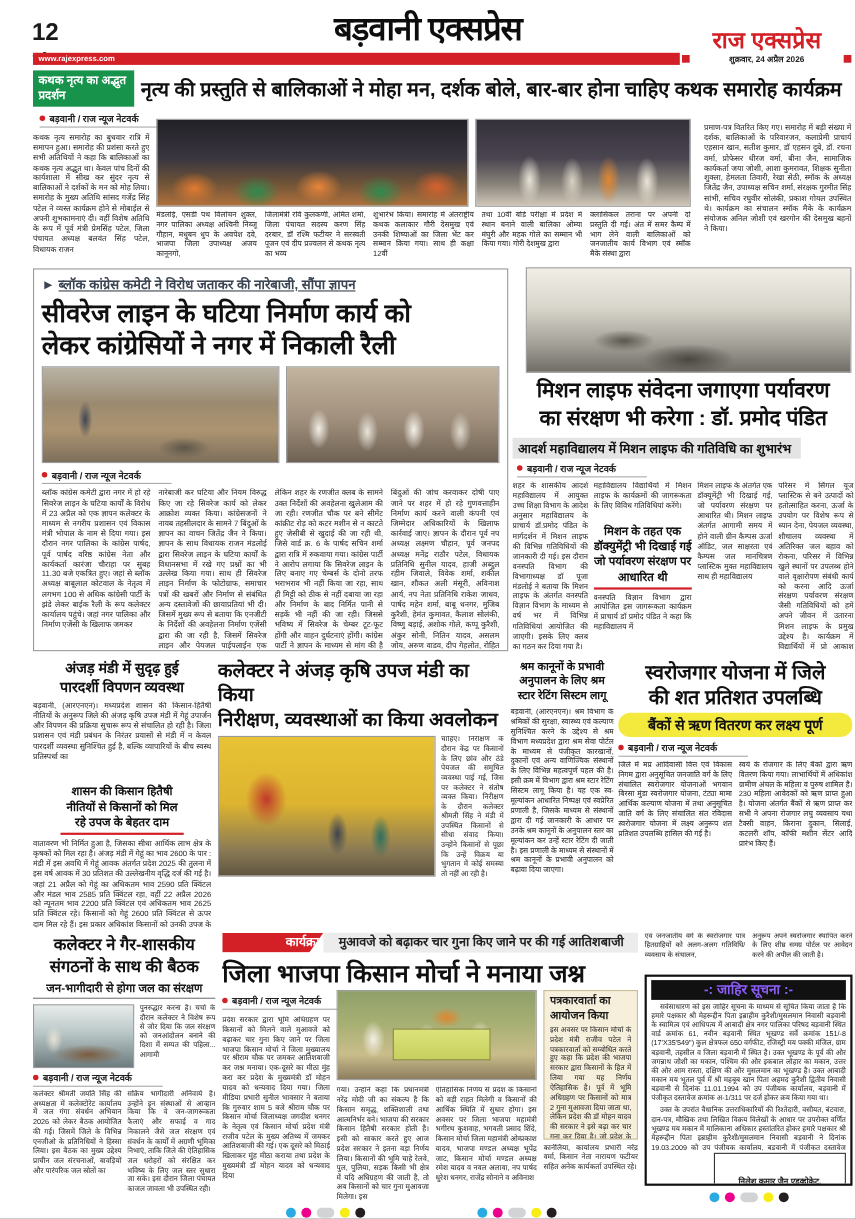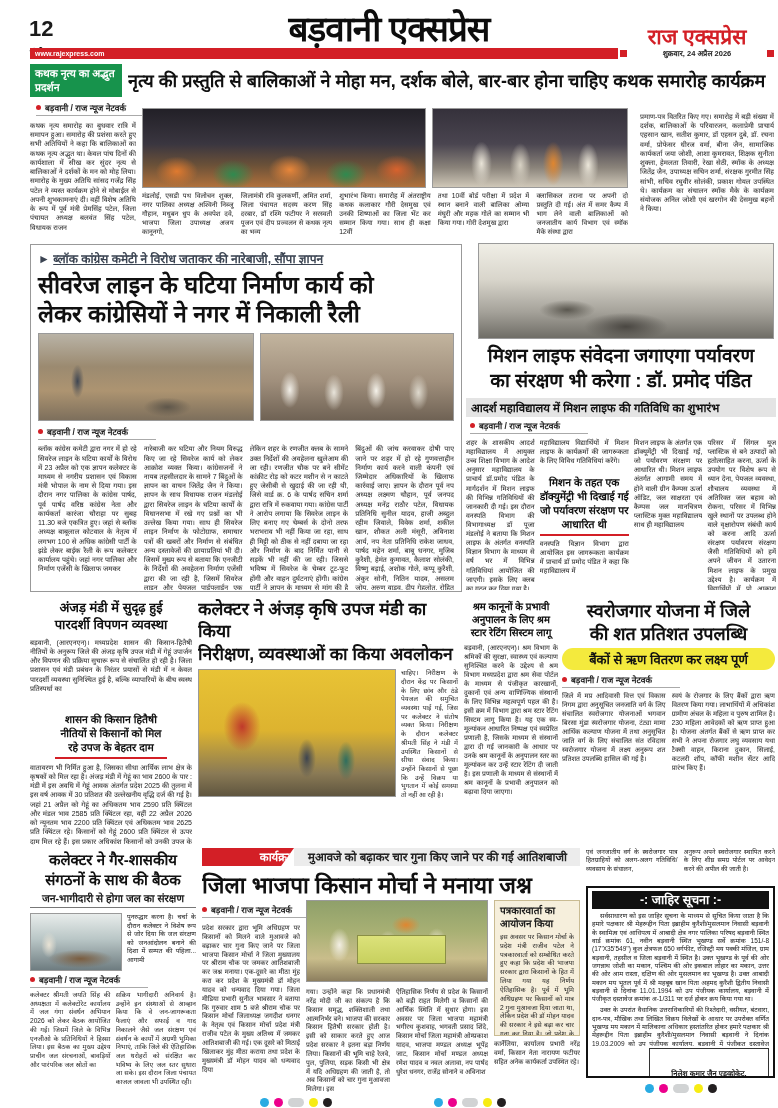--- a/index.html
+++ b/index.html
@@ -10,21 +10,21 @@
   .cols{display:flex;gap:7px;overflow:hidden;}
   .cols>div{flex:1;overflow:hidden;}
   .byline{display:flex;align-items:center;gap:4px;font-size:8.5px;font-weight:bold;color:#222;
           border-bottom:1px solid #aaa;padding-bottom:2px;}
   .byline .dot{width:5px;height:5px;border-radius:50%;background:#d31f26;flex:0 0 auto;}
   .photo{border:1px solid #9a9a9a;box-sizing:border-box;}
   .hl{font-weight:900;color:#101010;}
   .pullquote{font-weight:900;text-align:center;color:#111;
              border-bottom:2px solid #d31f26;padding-bottom:3px;margin:3px 0;}
   
-  .masthead{font-size:35px;font-weight:900;letter-spacing:-1px;text-align:center;color:#0d0d0d;}
+  .masthead{font-size:30px;font-weight:900;letter-spacing:-1px;text-align:center;color:#0d0d0d;}
   .brand{font-size:21px;font-weight:900;color:#d31f26;text-align:center;}
   .redbar{background:#d31f26;color:#fff;font-size:7px;font-weight:bold;line-height:11px;padding-left:5px;box-sizing:border-box;}
   .dateline{display:flex;align-items:center;justify-content:space-between;font-size:7.5px;font-weight:bold;color:#222;}
   .sq{width:7px;height:7px;background:#d31f26;flex:0 0 auto;}
   
   .green-kicker{background:#17934c;color:#fff;font-size:10.5px;font-weight:bold;line-height:1.3;
                 padding:3px 5px;box-sizing:border-box;}
   .arrow-kicker{font-size:12px;font-weight:bold;color:#3b4452;}
   .arrow-kicker .txt{text-decoration:underline;}
   .graybar{background:#e4e4e4;font-weight:bold;font-size:11.5px;color:#111;padding:2px 5px;box-sizing:border-box;}
@@ -82,21 +82,21 @@
   .tab-red{background:#d31f26;color:#fff;font-weight:900;font-size:11.5px;line-height:18px;
            text-align:right;width:92px;clip-path:polygon(0 0,100% 0,86% 100%,0 100%);}
   .kicker-strip{background:#ececec;font-size:11.5px;font-weight:bold;color:#222;line-height:18px;
                 flex:1;padding-left:14px;}
   
   .side-box{background:#f6efdc;border:1px solid #c9bb92;box-sizing:border-box;padding:4px 5px;overflow:hidden;}
   .side-box .t{font-size:10px;font-weight:900;line-height:1.25;margin-bottom:3px;}
   .side-box .b{font-size:6.6px;line-height:1.34;text-align:justify;}
   
   .notice{border:2px solid #111;box-sizing:border-box;padding:3px 4px;background:#fff;overflow:hidden;}
-  .notice .head{background:#111;color:#ffffff;font-weight:900;font-size:12.5px;text-align:center;
+  .notice .head{background:#111;color:#8b5cf6;font-weight:900;font-size:12.5px;text-align:center;
                 line-height:18px;margin-bottom:3px;}
   .notice .nb{font-size:6.5px;line-height:1.28;text-align:justify;overflow:hidden;}
   .notice .nb p{margin:0 0 3px 0;text-indent:8px;}
   .sig{border:1px solid #333;width:112px;margin-left:auto;margin-top:2px;padding:20px 3px;
        font-size:7.5px;font-weight:900;text-align:center;line-height:1.3;}
   
   .dots{display:flex;align-items:center;gap:5px;}
   .dots i{display:block;width:9px;height:9px;border-radius:50%;}
   .dots i.pill{width:16px;border-radius:5px;}
   .d-c{background:#29abe2}.d-m{background:#ec008c}.d-g{background:#d1d3d4}.d-y{background:#f7ec13}.d-k{background:#231f20}
@@ -157,21 +157,21 @@
       <div class="body-txt">लेकिन शहर के रणजीत क्लब के सामने उक्त निर्देशों की अवहेलना खुलेआम की जा रही। रणजीत चौक पर बने सीमेंट कांक्रीट रोड़ को कटर मशीन से न काटते हुए जेसीबी से खुदाई की जा रही थी, जिसे वार्ड क्र. 6 के पार्षद सचिन शर्मा द्वारा रात्रि में रुकवाया गया। कांग्रेस पार्टी ने आरोप लगाया कि सिवरेज लाइन के लिए बनाए गए चेम्बर्स के दोनो तरफ भराभराव भी नहीं किया जा रहा, साथ ही मिट्टी को ठीक से नहीं दबाया जा रहा और निर्माण के बाद निर्मित पानी से सड़कें भी नहीं की जा रही। जिससे भविष्य में सिवरेज के चेम्बर टूट-फूट होंगी और वाहन दुर्घटनाएं होंगी। कांग्रेस पार्टी ने ज्ञापन के माध्यम से मांग की है कि विभागीय टीम गठित कर ज्ञापन के</div>
       <div class="body-txt">बिंदुओं की जांच करवाकर दोषी पाए जाने पर शहर में हो रहे गुणवत्ताहीन निर्माण कार्य करने वाली कंपनी एवं जिम्मेदार अधिकारियों के खिलाफ कार्रवाई जाए। ज्ञापन के दौरान पूर्व नप अध्यक्ष लक्ष्मण चौहान, पूर्व जनपद अध्यक्ष मनेंद्र राठौर पटेल, विधायक प्रतिनिधि सुनील यादव, हाजी अब्दुल रहीम जिवाले, विवेक शर्मा, शकील खान, शौकत अली मंसूरी, अविनाश आर्य, नप नेता प्रतिनिधि राकेश जाधव, पार्षद महेन शर्मा, बाबू धनगर, मुजिब कुरैशी, हेमंत कुमावत, कैलाश सोलंकी, विष्णु बड़ाई, अशोक गोले, कप्पू कुरैशी, अंकुर सोनी, नितिन यादव, असलम जोय, अरुण वाडव, दीप गेहलोत, रोहित वाडव सहित अनेक कांग्रेस कार्यकर्ता उपस्थित थे।</div>
     </div>
   </div>
 
   <div class="abs photo ph-class" style="left:478px;top:243px;width:296px;height:96px;"></div>
   <div class="abs hl h-center" style="left:466px;top:344px;width:310px;font-size:19px;line-height:1.3;">
     <div>मिशन लाइफ संवेदना जगाएगा पर्यावरण</div>
     <div>का संरक्षण भी करेगा : डॉ. प्रमोद पंडित</div>
   </div>
-  <div class="abs graybar" style="left:466px;top:398px;width:310px;">आदर्श महाविद्यालय में मिशन लाइफ की गतिविधि का शुभारंभ</div>
+  <div class="abs graybar" style="left:466px;top:398px;width:262px;">आदर्श महाविद्यालय में मिशन लाइफ की गतिविधि का शुभारंभ</div>
   <div class="abs byline" style="left:470px;top:420px;width:118px;">
     <span class="dot"></span>
     <span>बड़वानी / राज न्यूज नेटवर्क</span>
   </div>
   <div class="abs cols" style="left:466px;top:438px;width:310px;height:152px;gap:5px;">
     <div class="body-txt" style="font-size:6.9px;">शहर के शासकीय आदर्श महाविद्यालय में आयुक्त उच्च शिक्षा विभाग के आदेश अनुसार महाविद्यालय के प्राचार्य डॉ.प्रमोद पंडित के मार्गदर्शन में मिशन लाइफ की विभिन्न गतिविधियों की जानकारी दी गई। इस दौरान वनस्पति विभाग की विभागाध्यक्ष डॉ पूजा मंडलोई ने बताया कि मिशन लाइफ के अंतर्गत वनस्पति विज्ञान विभाग के माध्यम से वर्ष भर में विभिन्न गतिविधियां आयोजित की जाएगी। इसके लिए क्लब का गठन कर दिया गया है।</div>
     <div style="flex:1.3;overflow:hidden;">
       <div class="body-txt" style="font-size:6.9px;height:34px;">महाविद्यालय विद्यार्थियों में मिशन लाइफ के कार्यक्रमों की जागरूकता के लिए विविध गतिविधियां करेंगे।</div>
       <div class="pullquote" style="font-size:10.5px;">मिशन के तहत एक डॉक्युमेंट्री भी दिखाई गई जो पर्यावरण संरक्षण पर आधारित थी</div>
       <div class="body-txt" style="font-size:6.9px;height:40px;">वनस्पति विज्ञान विभाग द्वारा आयोजित इस जागरूकता कार्यक्रम में प्राचार्य डॉ प्रमोद पंडित ने कहा कि महाविद्यालय में</div>

